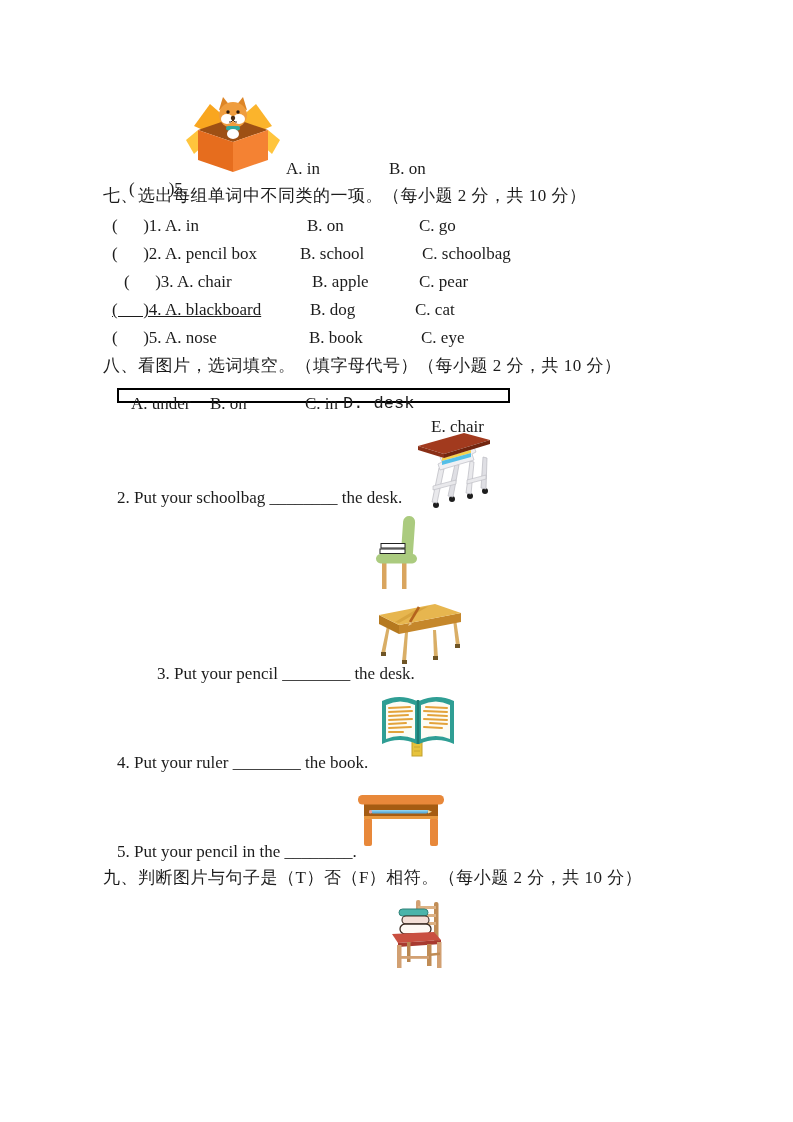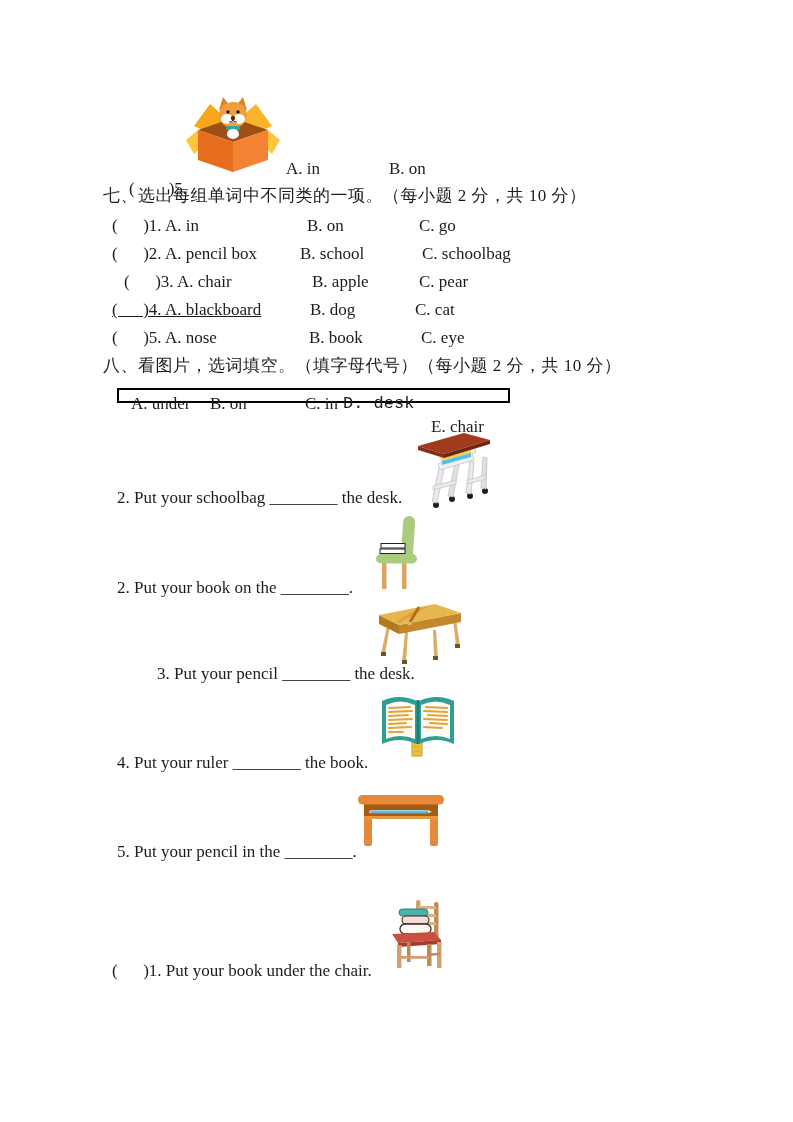--- a/index.html
+++ b/index.html
@@ -115,21 +115,20 @@
   <div class="abs" style="left:117px;top:488px;">2. Put your schoolbag ________ the desk.</div>
 
   <svg style="left:372px;top:514px;" width="50" height="76" viewBox="0 0 50 76">
     <rect x="10" y="48" width="4.5" height="27" fill="#d9a55f"></rect>
     <rect x="30" y="48" width="4.5" height="27" fill="#d9a55f"></rect>
     <rect x="30" y="2" width="12" height="44" rx="6" fill="#abcb7f" transform="rotate(4 36 24)"></rect>
     <rect x="4" y="40" width="41" height="9.5" rx="4.7" fill="#abcb7f"></rect>
     <rect x="8" y="35" width="25" height="4.5" fill="#ffffff" stroke="#222222" stroke-width="1"></rect>
     <rect x="9" y="29.5" width="24" height="4.5" fill="#ffffff" stroke="#222222" stroke-width="1"></rect>
   </svg>
-  <div class="abs" style="left:117px;top:578px;">2. Put your book on the ________.</div>
 
   <svg style="left:365px;top:602px;" width="98" height="66" viewBox="0 0 98 66">
     <polygon points="22,24 25,24 20,52 16,52" fill="#d9ae66"></polygon>
     <rect x="16" y="50" width="5" height="4" fill="#6f5526"></rect>
     <polygon points="40,30 43,30 41,60 37,60" fill="#d9ae66"></polygon>
     <rect x="37" y="58" width="5" height="4" fill="#6f5526"></rect>
     <polygon points="68,28 71,28 73,56 69,56" fill="#d9ae66"></polygon>
     <rect x="68" y="54" width="5" height="4" fill="#6f5526"></rect>
     <polygon points="88,17 91,17 95,44 91,44" fill="#d9ae66"></polygon>
     <rect x="90" y="42" width="5" height="4" fill="#6f5526"></rect>
@@ -176,34 +175,34 @@
     <rect x="8" y="14" width="74" height="15" fill="#a55c12"></rect>
     <rect x="8" y="26" width="74" height="3" fill="#e8983f"></rect>
     <rect x="15" y="20" width="57" height="3.6" rx="1.8" fill="#5fb0dc"></rect>
     <rect x="15" y="20" width="57" height="1.4" rx="0.7" fill="#8fd0ec"></rect>
     <polygon points="72,20 76,21.8 72,23.6" fill="#f0d9a0"></polygon>
     <rect x="13" y="20" width="3" height="3.6" rx="1.4" fill="#e8a0a0"></rect>
     <rect x="2" y="5" width="86" height="9.5" rx="4.5" fill="#e8883a"></rect>
   </svg>
   <div class="abs" style="left:117px;top:842px;">5. Put your pencil in the ________.</div>
 
+  <div class="abs cn" style="left:103px;top:868px;">九、判断图片与句子是（T）否（F）相符。（每小题 2 分，共 10 分）</div>
 
   <svg style="left:383px;top:898px;" width="62" height="72" viewBox="0 0 62 72">
     <rect x="33" y="2" width="4.5" height="36" rx="2" fill="#d2a072"></rect>
     <rect x="51" y="4" width="4.5" height="40" rx="2" fill="#c08c55"></rect>
     <rect x="35" y="8" width="18" height="3" fill="#dcb184"></rect>
     <rect x="35" y="16" width="18" height="3" fill="#dcb184"></rect>
     <rect x="35" y="24" width="18" height="3" fill="#dcb184"></rect>
     <rect x="16" y="11" width="29" height="7" rx="3.5" fill="#4ab4aa" stroke="#2e8077" stroke-width="1"></rect>
     <rect x="19" y="18" width="27" height="8" rx="4" fill="#f3ded6" stroke="#3a2a22" stroke-width="1.1"></rect>
     <rect x="17" y="26" width="31" height="10" rx="5" fill="#fdf8f4" stroke="#3a2a22" stroke-width="1.3"></rect>
     <polygon points="9,36 51,34 58,42 15,45" fill="#c94f40"></polygon>
     <polygon points="15,45 58,42 58,46 15,49" fill="#a83a30"></polygon>
     <rect x="14" y="47" width="4.5" height="23" fill="#d2a072"></rect>
     <rect x="44" y="46" width="4.5" height="22" fill="#c08c55"></rect>
     <rect x="24" y="44" width="3.5" height="20" fill="#b98751"></rect>
     <rect x="54" y="44" width="4.5" height="26" fill="#d2a072"></rect>
     <rect x="16" y="58" width="30" height="2.8" fill="#d2a072"></rect>
     <rect x="47" y="55" width="10" height="2.6" fill="#c08c55" transform="rotate(-6 52 56)"></rect>
   </svg>
-  <div class="abs" style="left:112px;top:961px;">(      )1. Put your book under the chair.</div>
 
 </div>
 
 </body></html>

